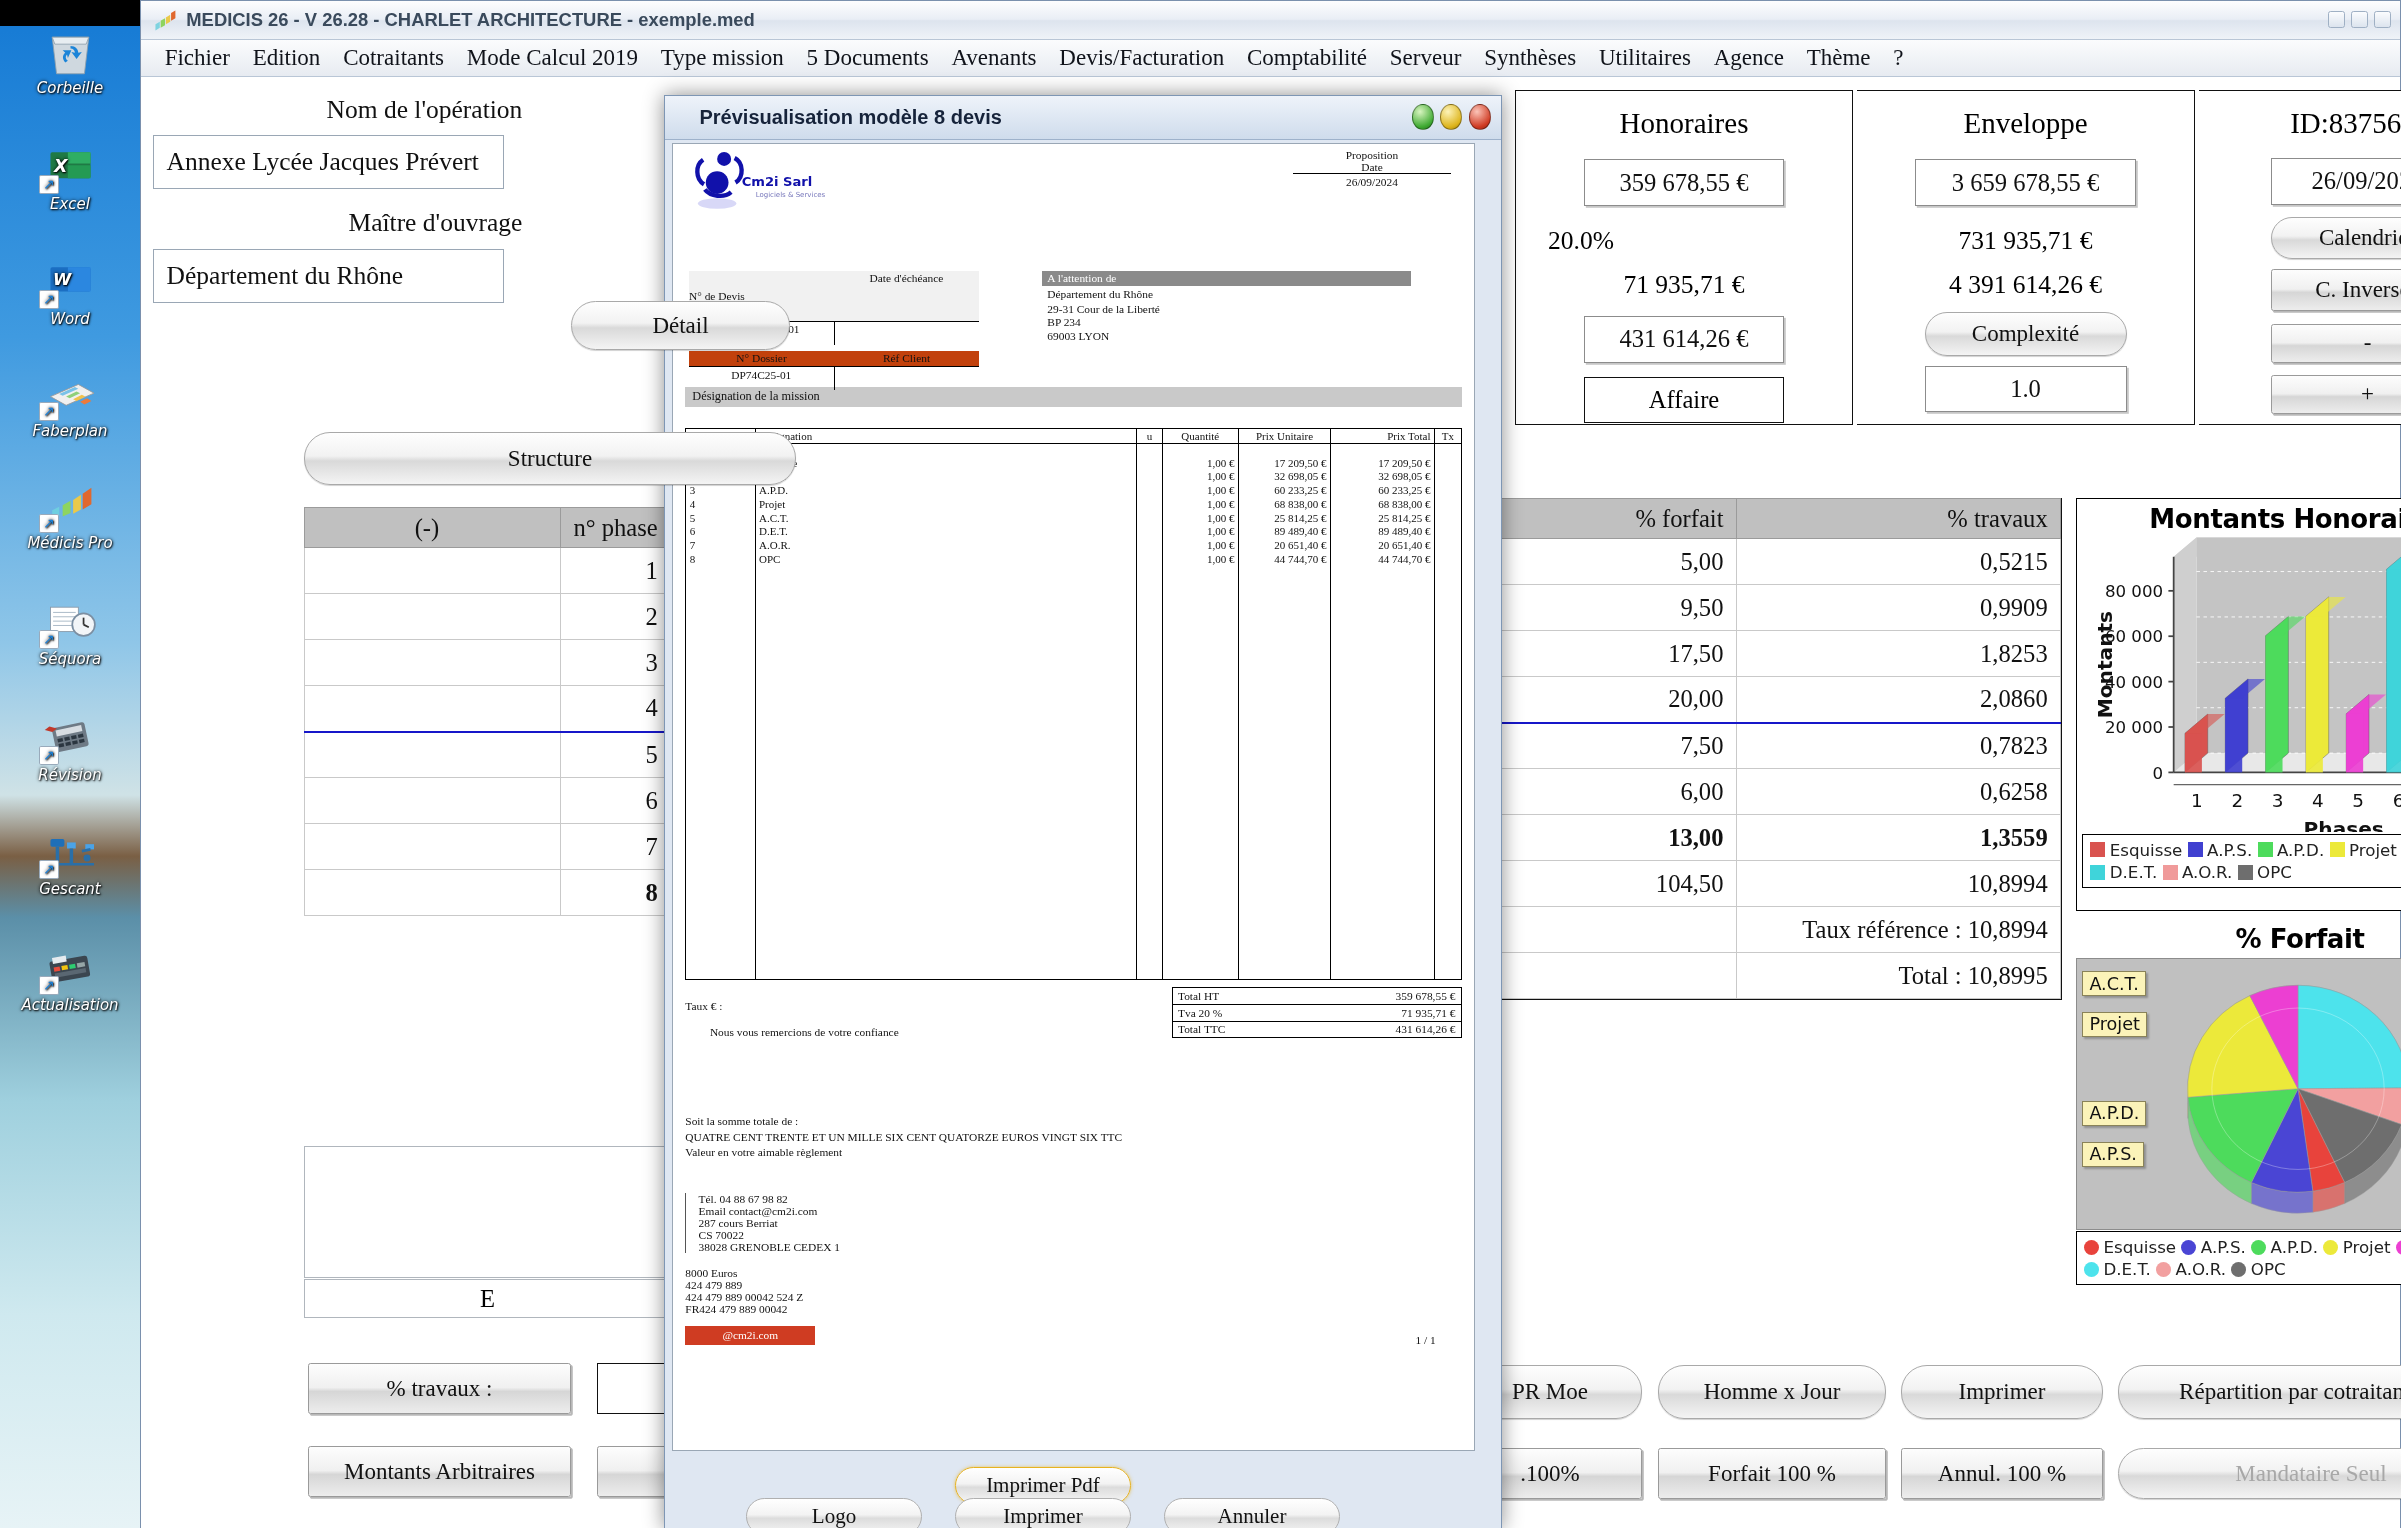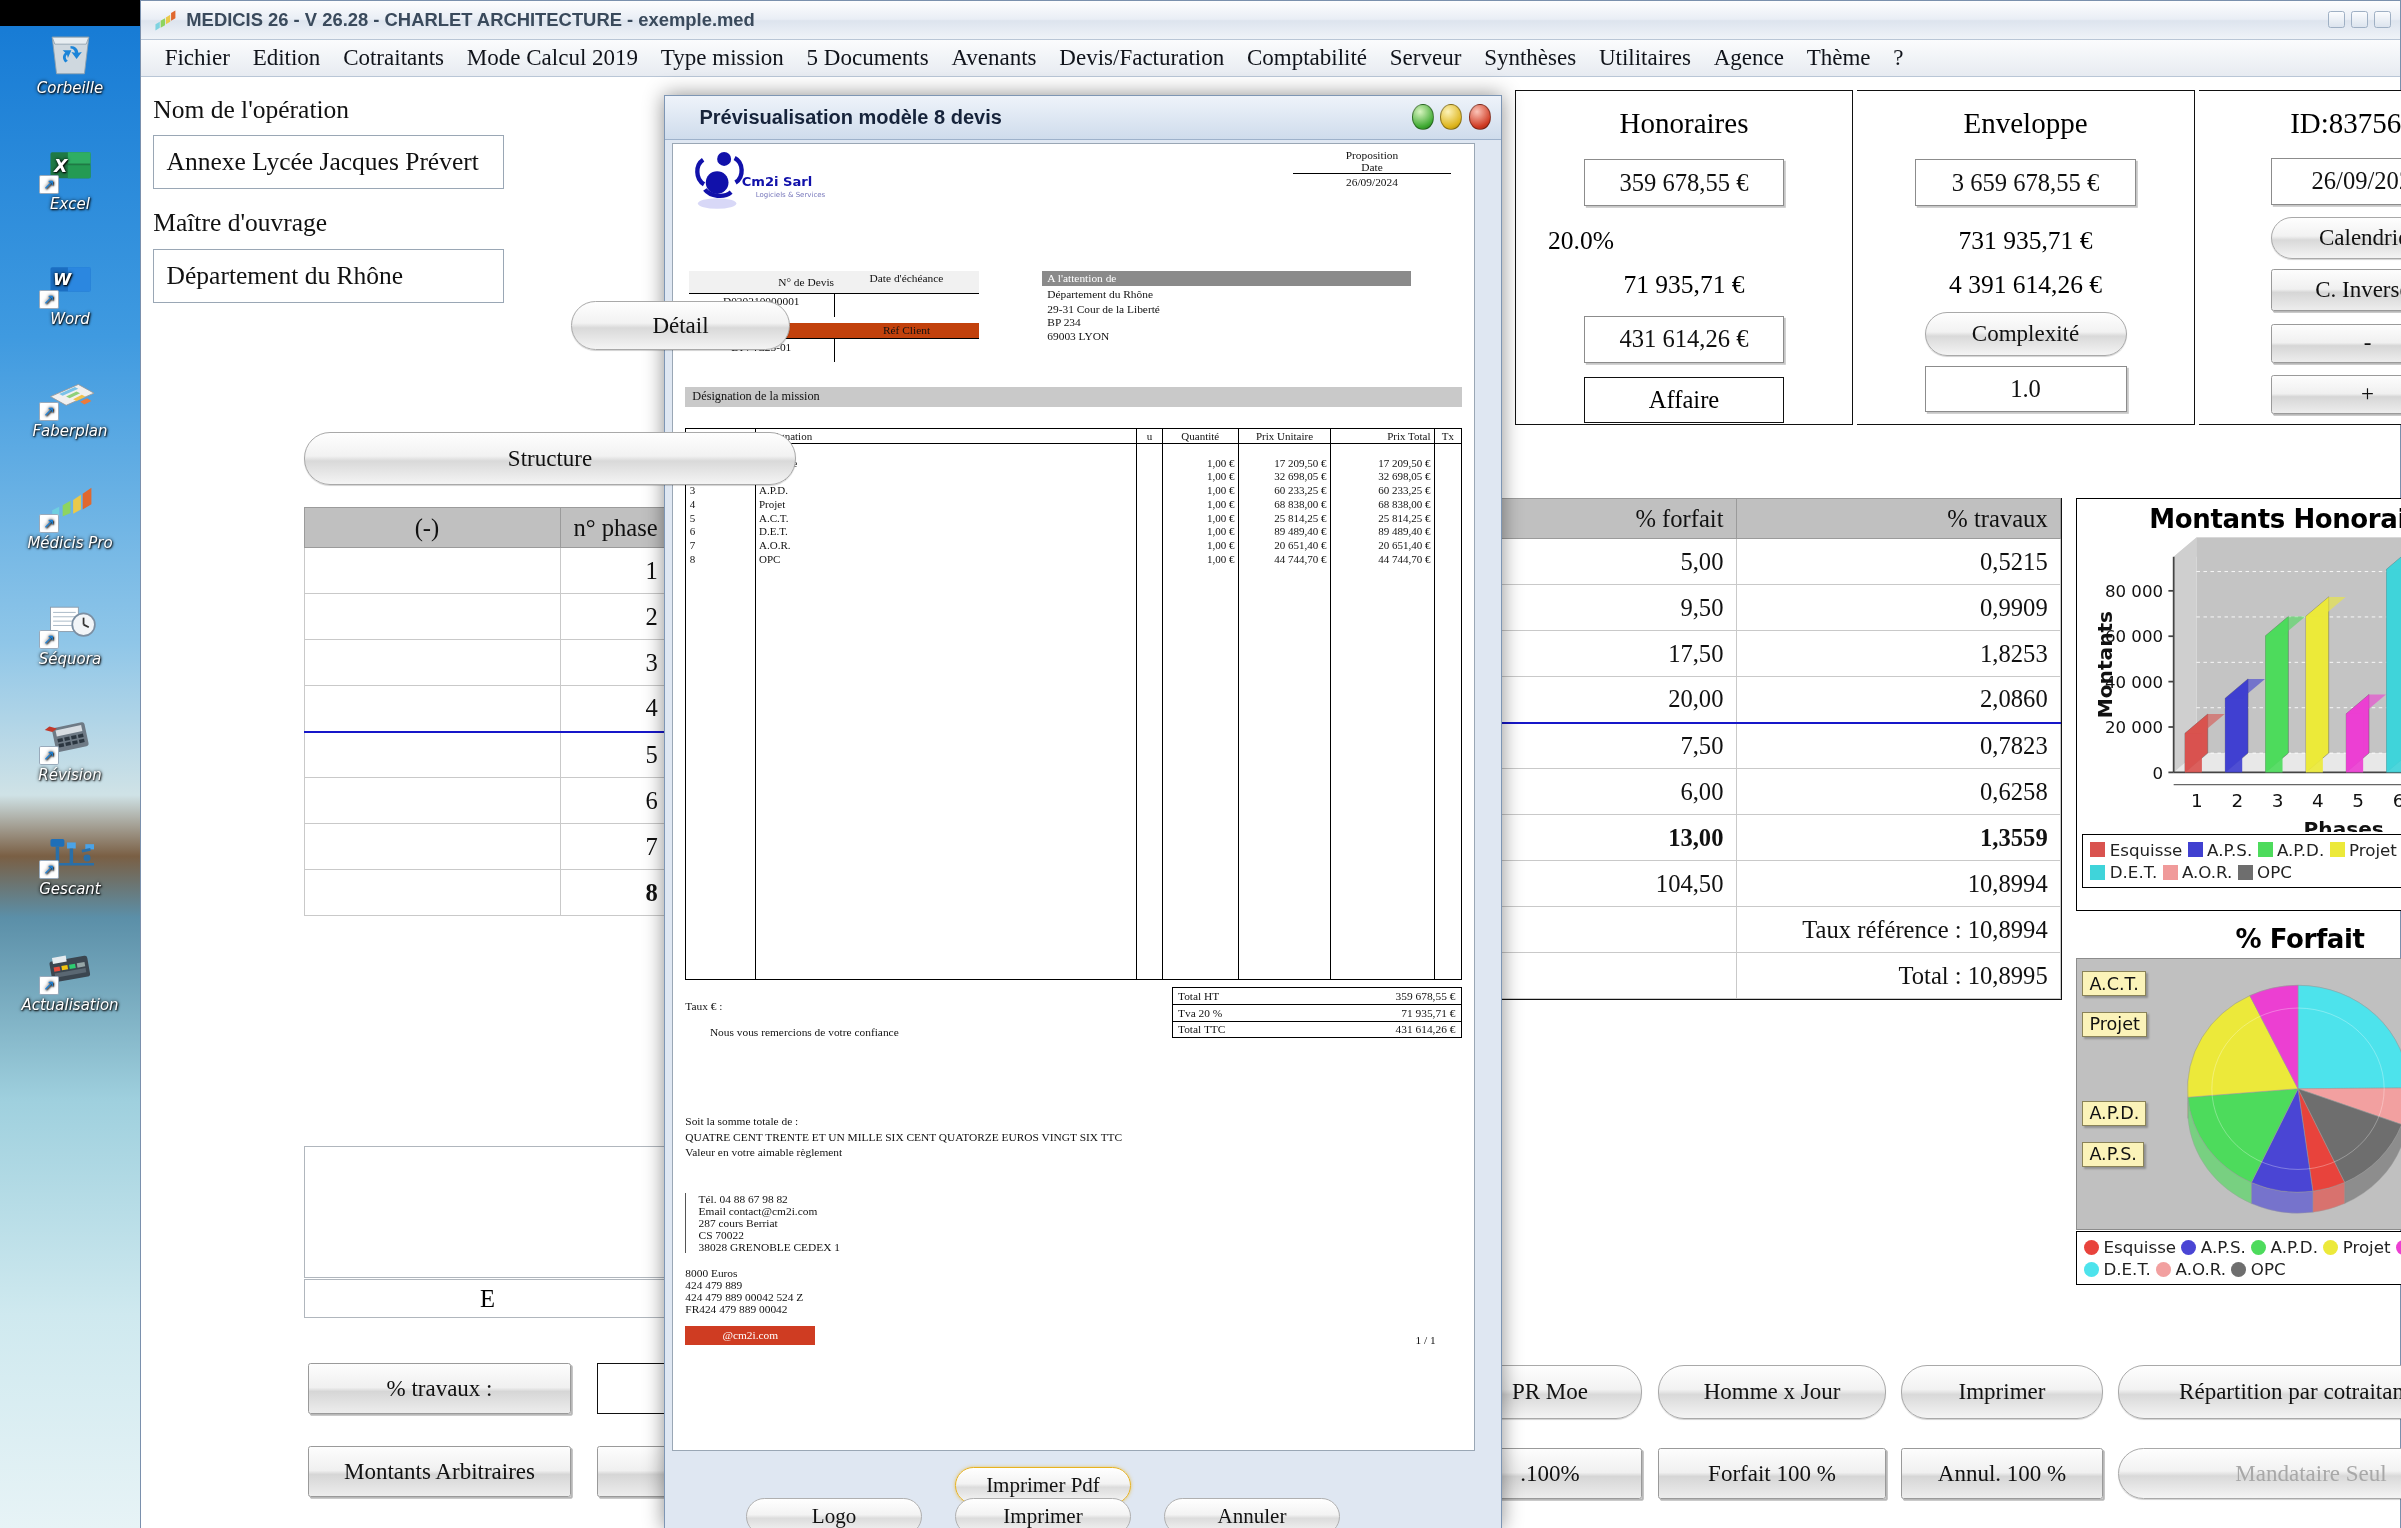--- a/index.html
+++ b/index.html
@@ -322,21 +322,21 @@
     <span class="mi">Serveur</span>
     <span class="mi">Synthèses</span>
     <span class="mi">Utilitaires</span>
     <span class="mi">Agence</span>
     <span class="mi">Thème</span>
     <span class="mi">?</span>
   </div>
 
   <div id="content">
 
-    <div style="position:absolute;left:12.3px;top:17.6px;width:369px;">
+    <div style="position:absolute;left:12.3px;top:17.6px;width:369px;text-align:right;">
       <div class="lbl-big">Nom de l'opération</div>
       <div class="field" style="margin-top:10.5px;width:351px">Annexe Lycée Jacques Prévert</div>
       <div class="lbl-big" style="margin-top:19.3px">Maître d'ouvrage</div>
       <div class="field" style="margin-top:10.5px;width:351px">Département du Rhône</div>
     </div>
     <div class="btn" style="position:absolute;left:430px;top:224px;width:219px;height:49px;z-index:3">Détail</div>
     <div class="btn" style="position:absolute;left:163px;top:355px;width:492px;height:53px;z-index:3">Structure</div>
 
     <div style="position:absolute;left:163px;top:430px;width:367px;">
       <table class="grid">
@@ -611,21 +611,21 @@
           <div style="position:absolute;right:23px;top:5.3px;text-align:center;width:158px">
             <div class="p-sm">Proposition</div>
             <div class="p-sm lbl-under">Date</div>
             <div class="p-sm" style="margin-top:1.8px">26/09/2024</div>
           </div>
         </div>
 
         <div style="position:relative;margin:46px 0 0 0;height:97px">
           <div style="position:absolute;left:16px;top:0;width:290px">
             <div style="background:#f1f1f1;display:flex;border-bottom:0.9px solid #000">
-              <div class="p-sm" style="flex:1;text-align:right;padding:5px 0">N° de Devis</div>
+              <div class="p-sm" style="flex:1;text-align:left;padding:19px 0">N° de Devis</div>
               <div class="p-sm" style="flex:1;text-align:center;padding:1.8px 0">Date d'échéance</div>
             </div>
             <div style="display:flex;height:23px">
               <div class="p-sm" style="flex:1;text-align:center;padding-top:1.8px">D020210000001</div>
               <div class="p-sm" style="flex:1;border-left:0.9px solid #000"></div>
             </div>
             <div style="background:#c2410c;display:flex;border-bottom:0.9px solid #000;margin-top:6px">
               <div class="p-sm" style="flex:1;text-align:center;padding:1.8px 0">N° Dossier</div>
               <div class="p-sm" style="flex:1;text-align:center;padding:1.8px 0">Réf Client</div>
             </div>

